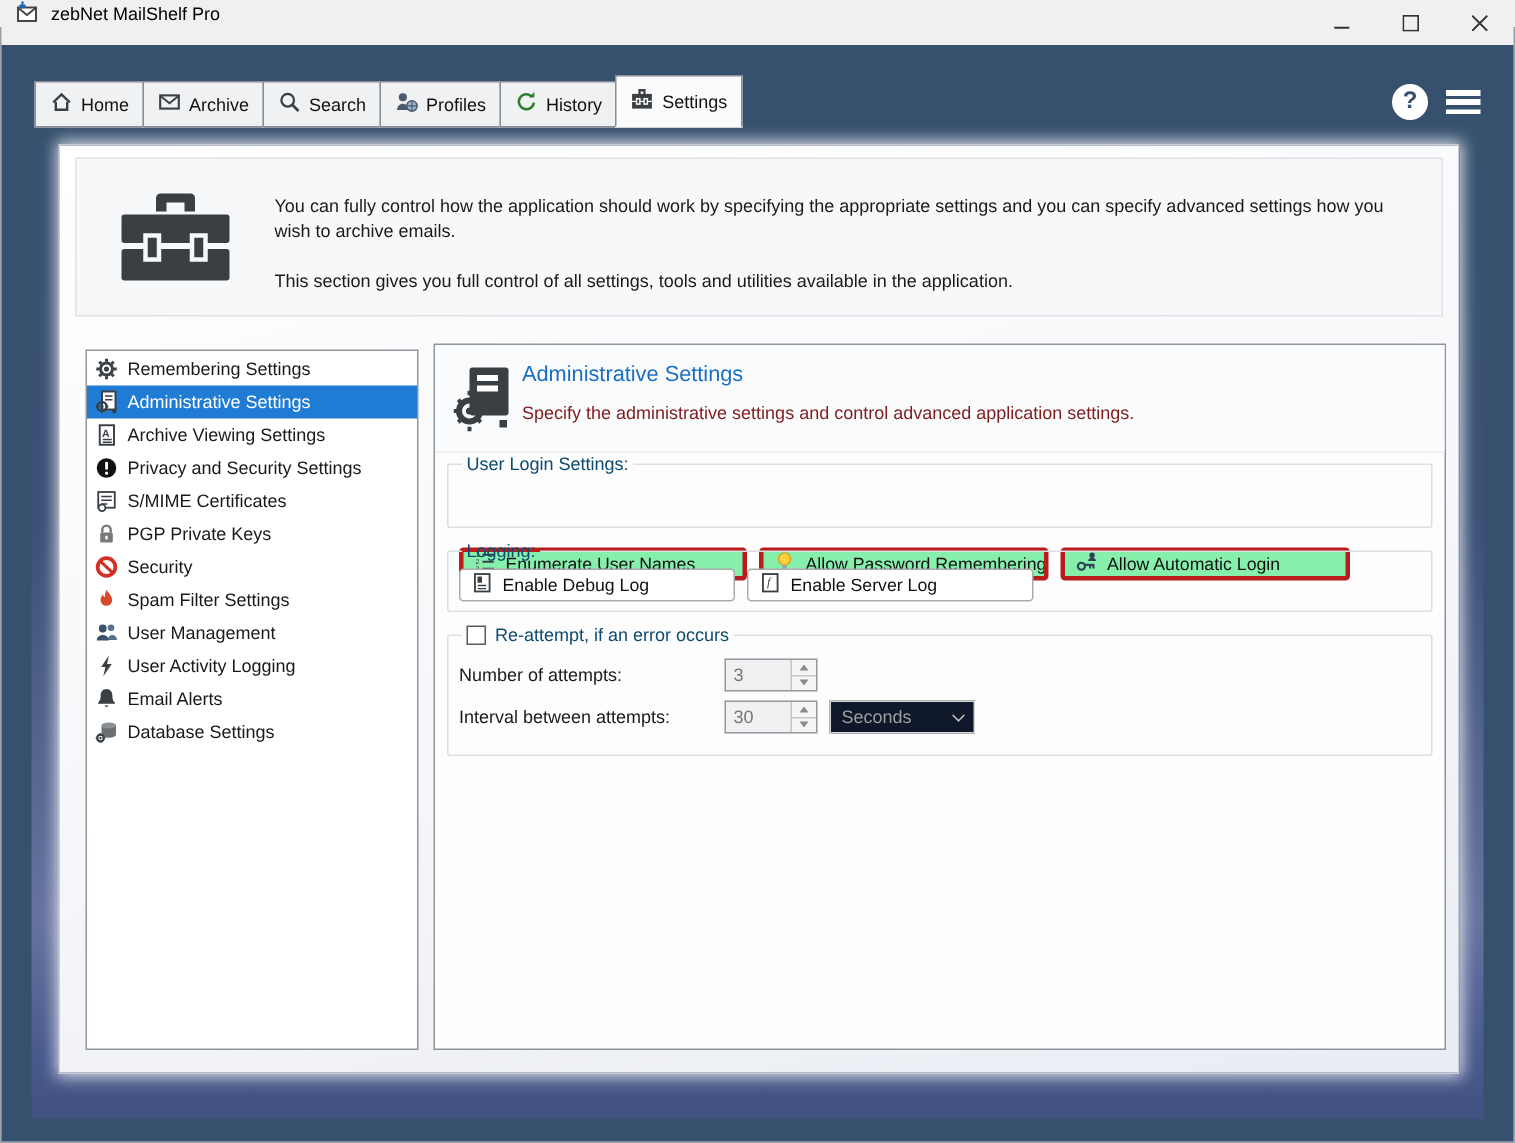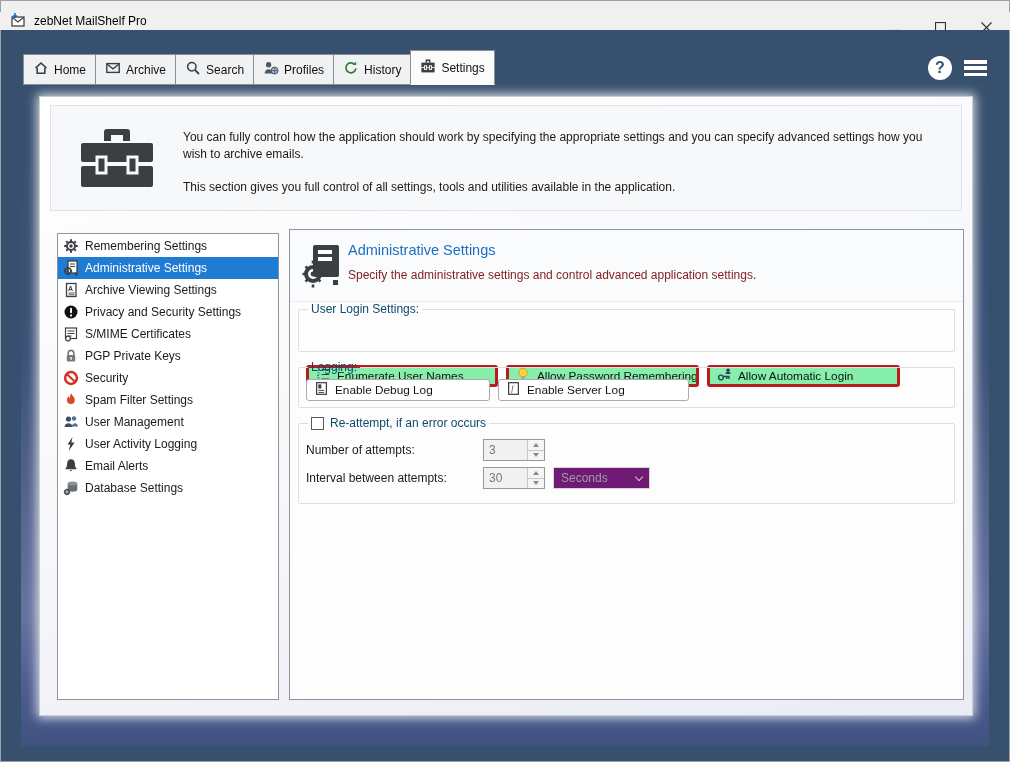--- a/index.html
+++ b/index.html
@@ -2,21 +2,21 @@
 <html><head>
 <meta charset="utf-8">
 <style>
   * { box-sizing: border-box; }
   body { margin:0; width:1010px; height:762px; overflow:hidden;
          font-family:"Liberation Sans", sans-serif; font-size:12px; color:#1a1a1a; }
   #app { position:relative; width:1010px; height:762px; background:#f0f0f0;
          box-shadow: inset 0 0 0 1px #9aa0a6; }
 
   
-  .titlebar { position:absolute; top:12px; left:0; right:0; height:18px; background:#f0f0f0;
+  .titlebar { position:absolute; top:0; left:0; right:0; height:18px; background:#f0f0f0;
               display:flex; align-items:center; padding-left:9px; }
   .titlebar .title { margin-left:8px; color:#000; }
   .win-controls { position:absolute; right:1px; top:1px; height:29px; display:flex; }
   .win-btn { width:46px; height:29px; display:flex; align-items:center; justify-content:center; }
 
   
   .main { position:absolute; top:30px; left:1px; right:1px; bottom:1px; background:#36506e; }
   .band { position:absolute; left:20px; right:20px; top:54px; bottom:15px;
           background:linear-gradient(180deg,#36506e 0%,#3b5177 40%,#66739f 80%,#47588c 94%,#415280 100%); }
 
@@ -79,21 +79,21 @@
   .flabel { width:177px; color:#1a1a1a; }
   .spinner { width:62px; height:22px; border:1px solid #959a9e; background:#f0f1f2; display:flex; }
   .spin-val { flex:1; color:#767676; padding:3px 0 0 5px; }
   .spin-btns { width:17px; display:flex; flex-direction:column; border-left:1px solid #c6c6c6; }
   .spin-btn { flex:1; display:flex; align-items:center; justify-content:center; background:#f5f5f5; }
   .spin-btn + .spin-btn { border-top:1px solid #c6c6c6; }
   .arr-up { width:0; height:0; border-left:3px solid transparent; border-right:3px solid transparent;
             border-bottom:4px solid #8a8a8a; }
   .arr-dn { width:0; height:0; border-left:3px solid transparent; border-right:3px solid transparent;
             border-top:4px solid #8a8a8a; }
-  .dropdown { margin-left:8px; width:97px; height:22px; border:1px solid #d6d6d6; background:#701a75;
+  .dropdown { margin-left:8px; width:97px; height:22px; border:1px solid #d6d6d6; background:#0f172a;
               display:flex; align-items:center; padding:0 7px; color:#9e9e9e; }
   .chev { margin-left:auto; width:6px; height:6px; border-right:1.5px solid #c9c9c9;
           border-bottom:1.5px solid #c9c9c9; transform:rotate(45deg); margin-top:-3px; }
 </style>
 </head>
 <body>
 
 <div id="app">
 
   <div class="titlebar">

